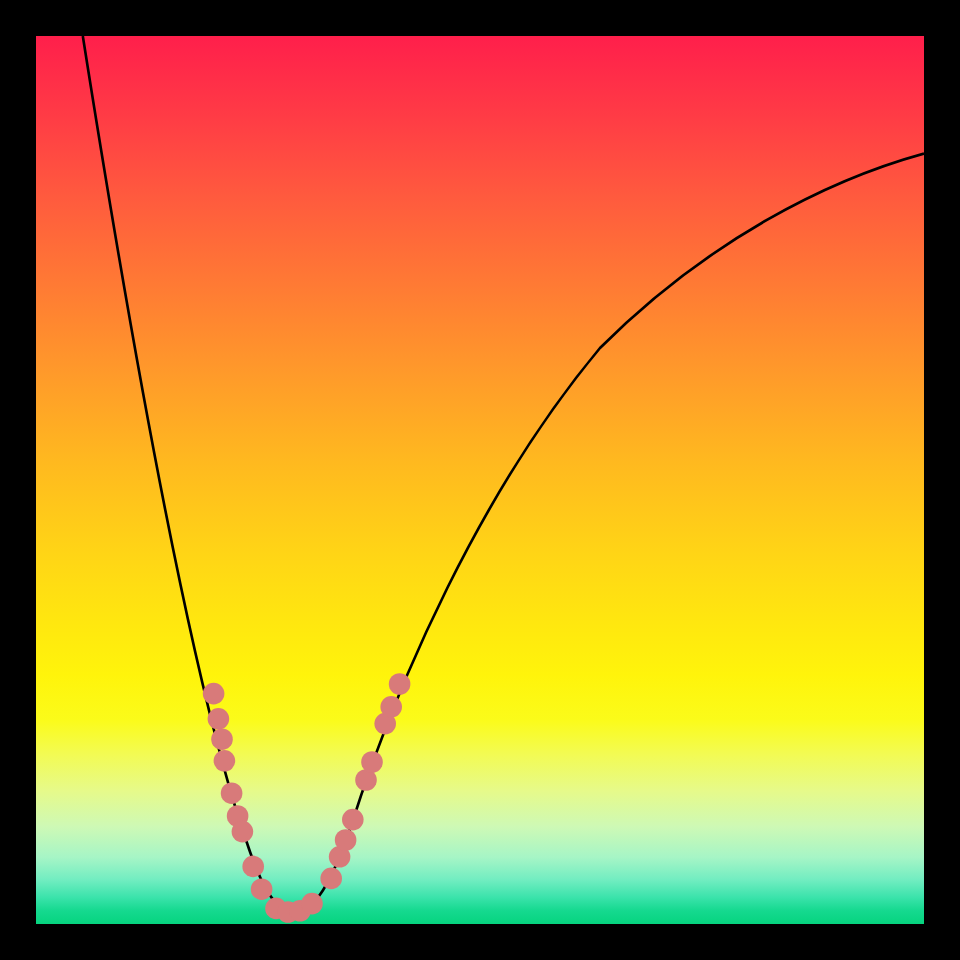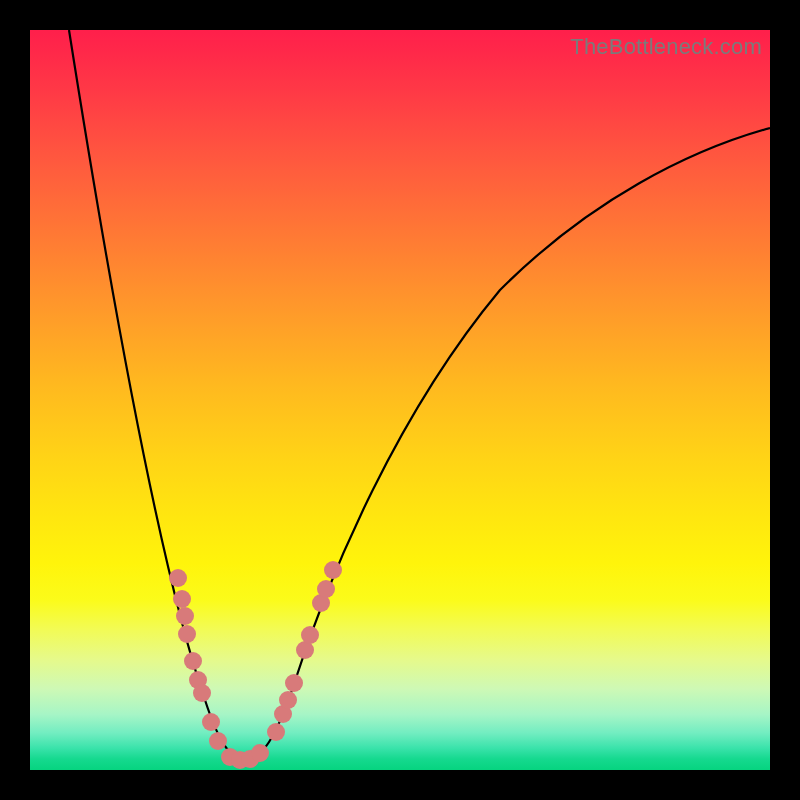--- a/index.html
+++ b/index.html
@@ -71,21 +71,20 @@
   .dot {
     fill: #d87a7a;
     stroke: none;
   }
 </style>
 </head>
 <body>
 
 <div class="frame">
   <div class="plot">
-    <div class="watermark">TheBottleneck.com</div>
     <svg class="curve" viewBox="0 0 740 740" preserveAspectRatio="none">
       <path class="main" d="M 39 0 C 80 260, 130 540, 175 670 C 188 710, 200 730, 215 730 C 232 730, 246 706, 262 660 C 300 540, 370 380, 470 260 C 560 170, 660 120, 740 98"></path>
       <g id="dot-layer">
           <circle cx="148" cy="548" r="9" class="dot"></circle>
           <circle cx="152" cy="569" r="9" class="dot"></circle>
           <circle cx="155" cy="586" r="9" class="dot"></circle>
           <circle cx="157" cy="604" r="9" class="dot"></circle>
           <circle cx="163" cy="631" r="9" class="dot"></circle>
           <circle cx="168" cy="650" r="9" class="dot"></circle>
           <circle cx="172" cy="663" r="9" class="dot"></circle>

